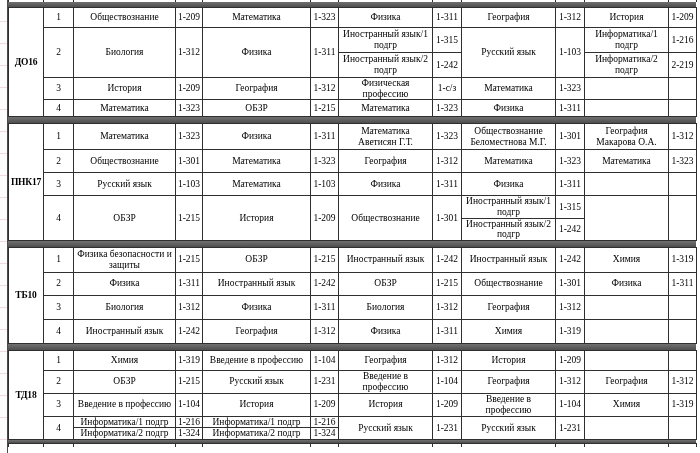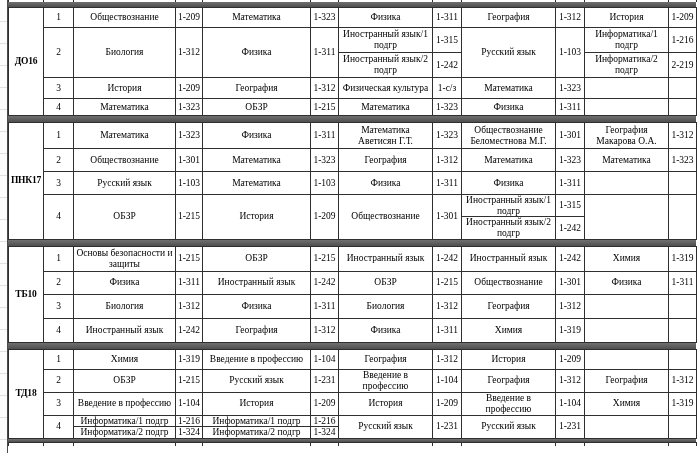--- a/index.html
+++ b/index.html
@@ -110,21 +110,21 @@
         <td class="r">1-242</td>
         <td class="s">Информатика/2 подгр</td>
         <td class="r">2-219</td>
       </tr>
       <tr style="height:21px">
         <td class="n">3</td>
         <td class="s">История</td>
         <td class="r">1-209</td>
         <td class="s">География</td>
         <td class="r">1-312</td>
-        <td class="s">Физическая культура</td>
+        <td class="s">Физическая профессию</td>
         <td class="r">1-с/з</td>
         <td class="s">Математика</td>
         <td class="r">1-323</td>
         <td class="s"></td>
         <td class="r"></td>
       </tr>
       <tr style="height:17px">
         <td class="n">4</td>
         <td class="s">Математика</td>
         <td class="r">1-323</td>
@@ -233,21 +233,21 @@
           <col style="width:29px">
           <col style="width:94px">
           <col style="width:29px">
           <col style="width:84px">
           <col style="width:28px">
         </colgroup>
       <tbody>
           <tr style="height:25px">
         <td class="g" rowspan="4">ТБ10</td>
         <td class="n">1</td>
-        <td class="s">Основы безопасности и защиты</td>
+        <td class="s">Физика безопасности и защиты</td>
         <td class="r">1-215</td>
         <td class="s">ОБЗР</td>
         <td class="r">1-215</td>
         <td class="s">Иностранный язык</td>
         <td class="r">1-242</td>
         <td class="s">Иностранный язык</td>
         <td class="r">1-242</td>
         <td class="s">Химия</td>
         <td class="r">1-319</td>
       </tr>

